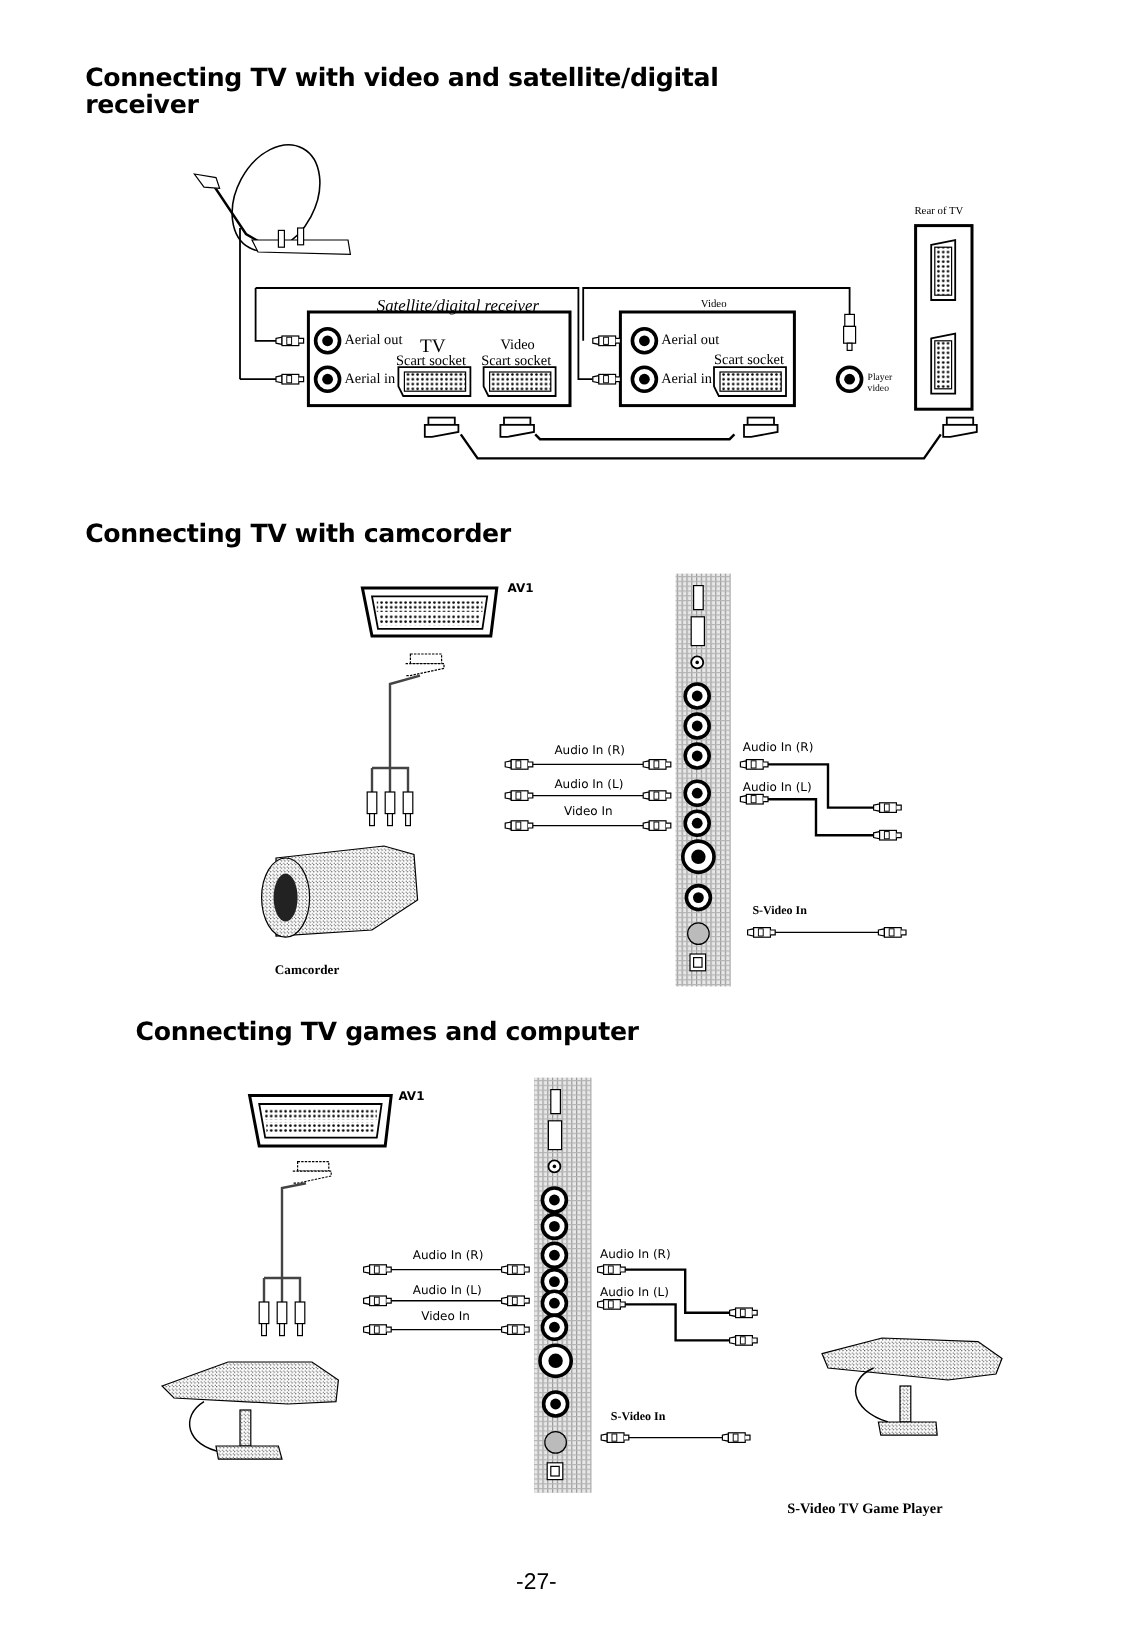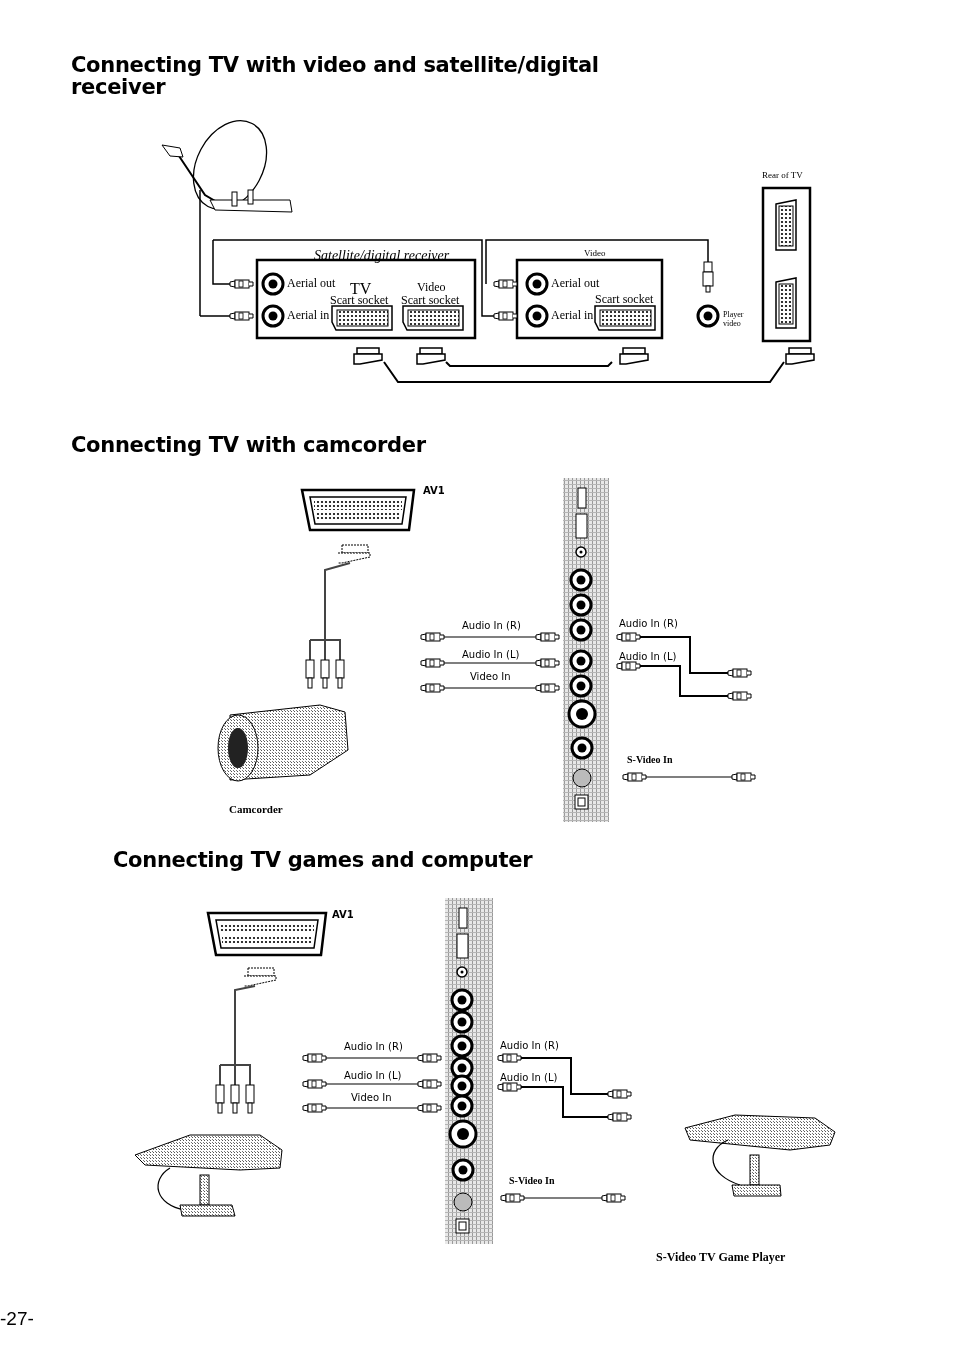--- a/index.html
+++ b/index.html
@@ -1,21 +1,21 @@
 <!DOCTYPE html>
 <html><head>
 <meta charset="utf-8">
 <style>
   html, body { margin:0; padding:0; background:#ffffff; }
   body { width:954px; height:1354px; position:relative; overflow:hidden; font-family:"DejaVu Sans", sans-serif; color:#000; }
   .h { position:absolute; font-family:"DejaVu Sans", sans-serif; font-weight:bold; font-size:21px; line-height:22px; letter-spacing:-0.3px; margin:0; }
   .serif { font-family:"Liberation Serif", serif; }
   .lbl { position:absolute; white-space:nowrap; }
   svg { position:absolute; left:0; top:0; }
-  .pageno { position:absolute; left:0; width:894px; top:1308px; font-family:"Liberation Sans", sans-serif; font-size:19px; }
+  .pageno { position:absolute; left:0; width:894px; top:1308px; text-align:center; font-family:"Liberation Sans", sans-serif; font-size:19px; }
 </style>
 </head>
 <body>
 
 <h1 class="h" style="left:71px;top:54px;">
   <span>Connecting TV with video and satellite/digital</span><br>
   <span>receiver</span>
 </h1>
 
 <svg width="954" height="1354">

